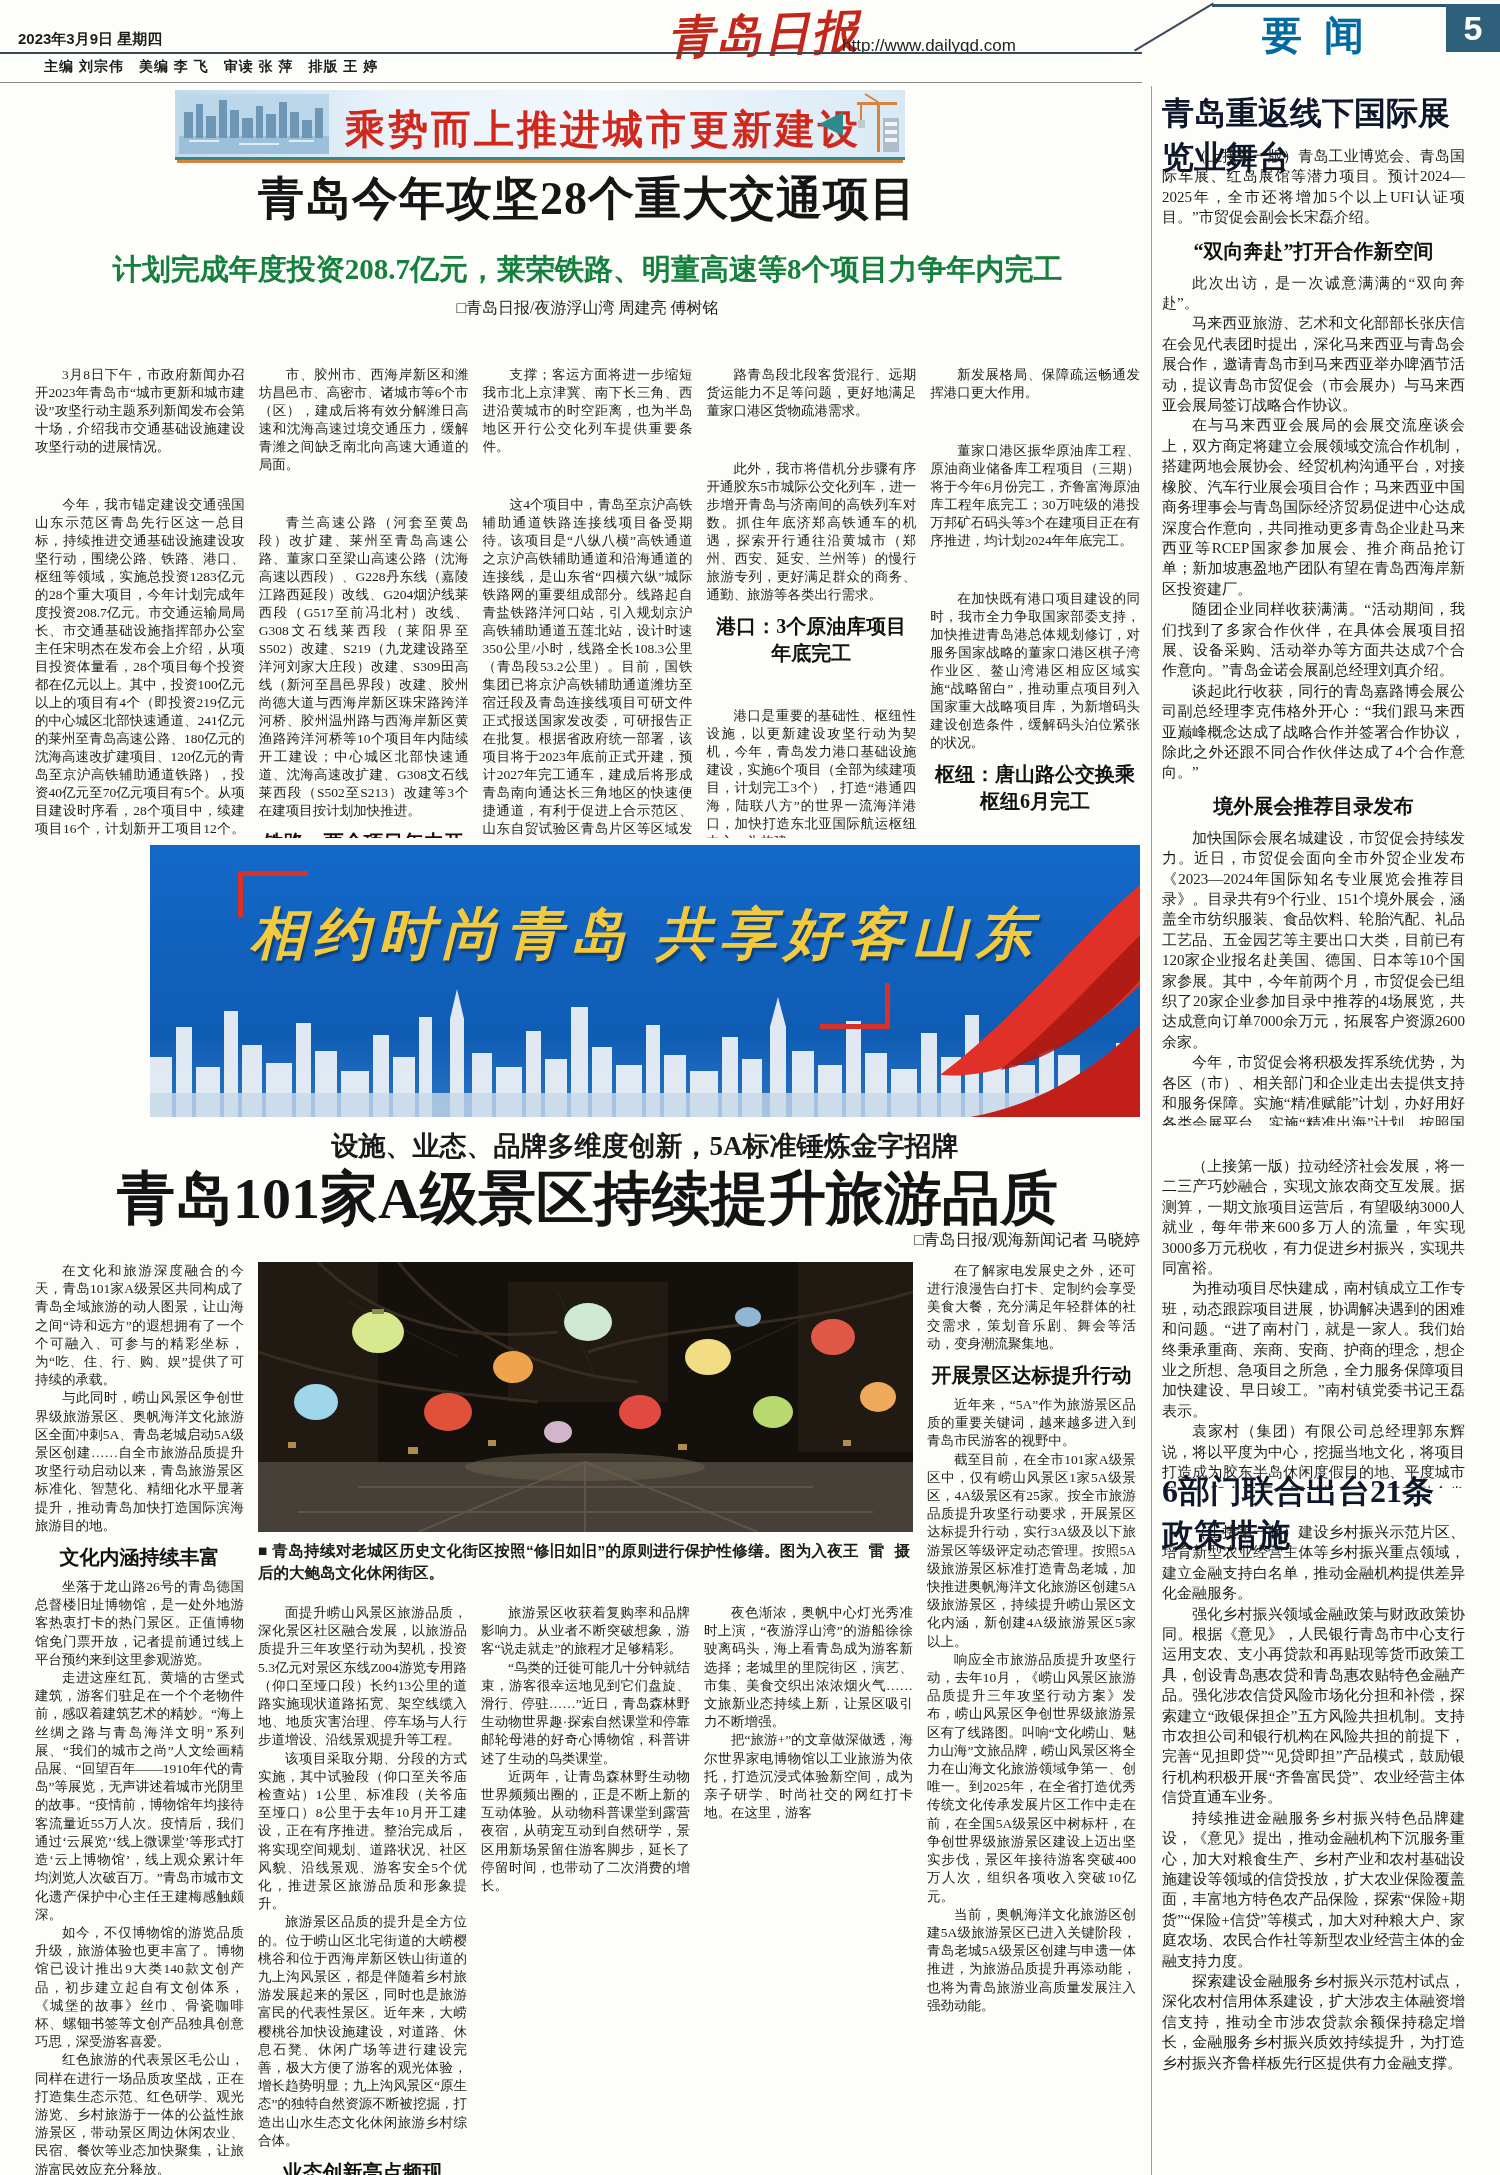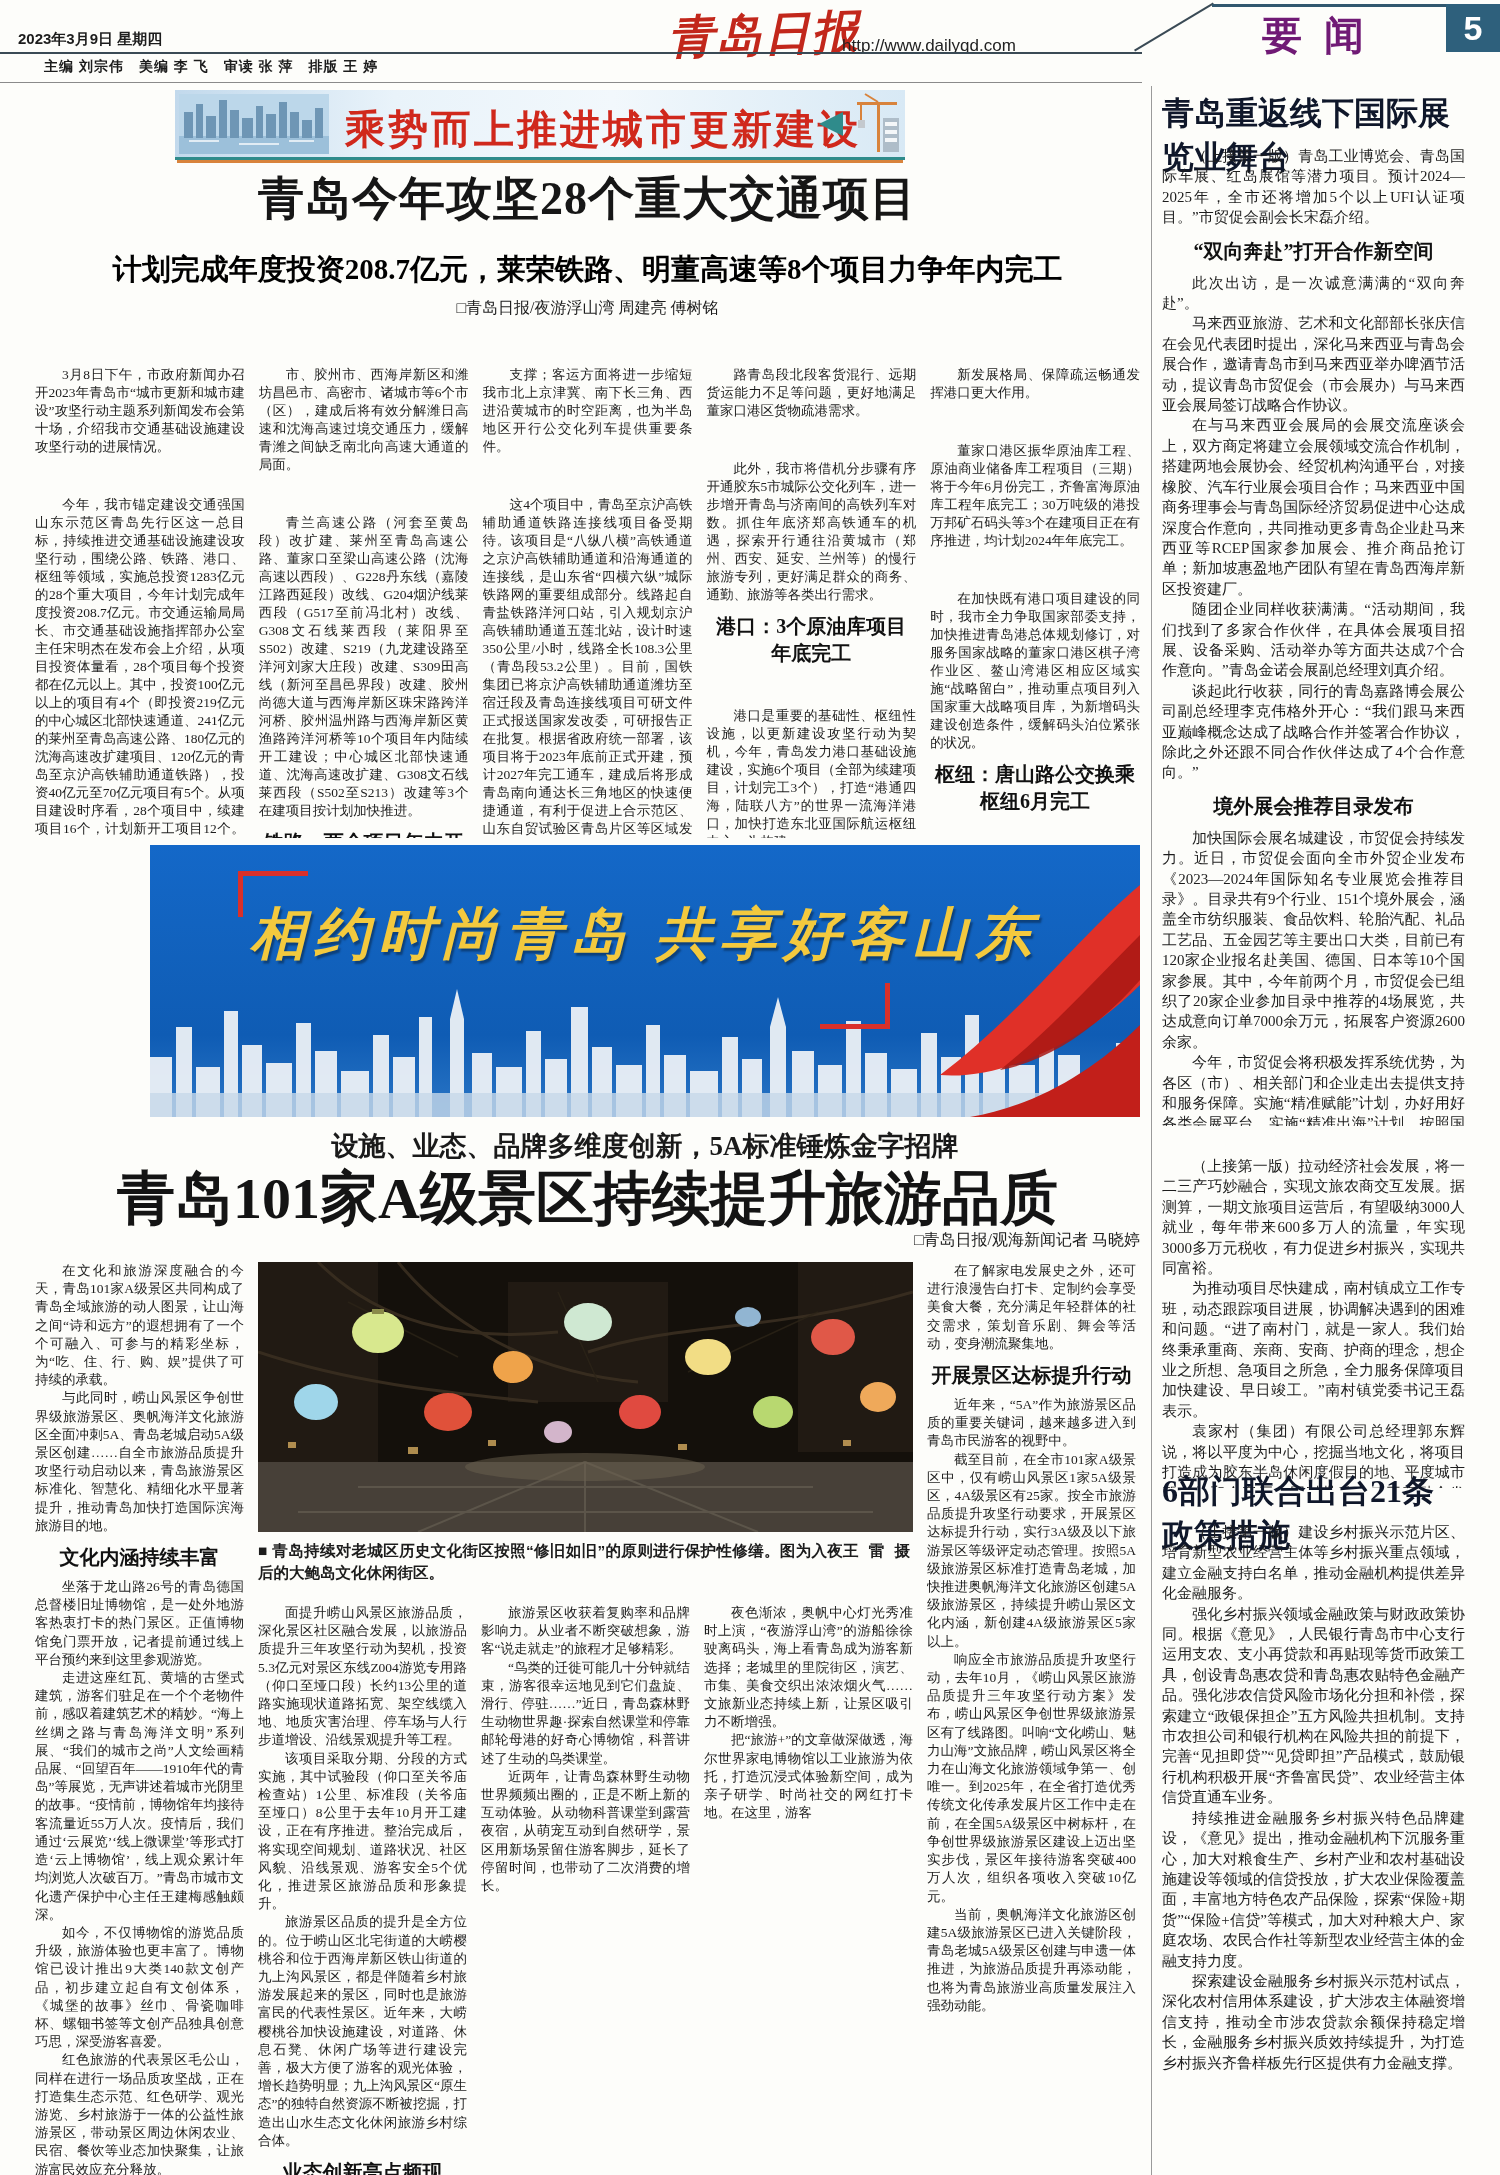--- a/index.html
+++ b/index.html
@@ -17,39 +17,39 @@
   .masthead { position:absolute; left:668px; top:4px; font-size:46px; font-weight:900;
     color:#c2271b; font-style:italic; transform:rotate(-2deg); letter-spacing:2px;
     font-family:"Liberation Serif",serif; }
   .hdr-url { position:absolute; left:842px; top:36px; font-size:17px; color:#222;
     font-family:"Liberation Sans","DejaVu Sans",sans-serif; }
   .rule-main { position:absolute; left:0; top:52px; width:1142px; height:2px; background:#3a4a55; }
   .rule-diag { position:absolute; left:1128px; top:26px; width:92px; height:2px; background:#3a4a55;
     transform:rotate(-31deg); }
   .rule-top { position:absolute; left:1212px; top:4px; width:288px; height:3px; background:#31576e; }
   .hdr-section { position:absolute; left:1262px; top:8px; width:150px; font-size:40px;
-    font-weight:900; letter-spacing:22px; color:#701a75; }
+    font-weight:900; letter-spacing:22px; color:#0369a1; }
   .page-badge { position:absolute; left:1446px; top:4px; width:54px; height:48px;
     background:#2e607c; color:#fff; font-size:34px; font-weight:900; text-align:center;
     line-height:48px; font-family:"Liberation Sans",sans-serif; }
   .rule-under { position:absolute; left:0; top:82px; width:1142px; height:1px; background:#8a8a8a; }
   .v-divider { position:absolute; left:1151px; top:86px; width:1px; height:2089px; background:#9a9a9a; }
 
   
   .banner1 { position:absolute; left:175px; top:90px; width:730px; height:70px;
     background:linear-gradient(90deg,#c2d9ec 0%,#e9f3fa 30%,#f2f8fc 60%,#d8e9f5 100%);
     border-bottom:3px solid #2f8b8b; box-shadow:0 5px 0 -2px #d8833c; }
   .banner1-text { position:absolute; left:170px; top:12px; font-size:40px; font-weight:900;
     color:#d0281c; letter-spacing:3px; }
   .banner1-city { position:absolute; left:4px; top:4px; }
   .banner1-crane { position:absolute; right:2px; top:2px; }
   .a1-title { position:absolute; left:35px; top:168px; width:1105px; text-align:center;
     font-size:46px; font-weight:900; letter-spacing:1px; color:#161616; }
   .a1-sub { position:absolute; left:35px; top:250px; width:1105px; text-align:center;
-    font-size:29px; font-weight:700; color:#000000; }
+    font-size:29px; font-weight:700; color:#15803d; }
   .a1-byline { position:absolute; left:35px; top:298px; width:1105px; text-align:center;
     font-size:16px; }
   .a1-cols { position:absolute; left:35px; top:326px; width:1105px; height:512px;
     display:flex; gap:14px; overflow:hidden; }
   .col { flex:1 1 0; overflow:hidden; }
   .a1-cols .col-p { font-size:13.5px; line-height:18px;margin-top:40px; }
   .a1-cols .col-subhead { font-size:20px; margin:9px 0 7px; }
   .col-p { text-align:justify; text-indent:2em; color:#1d1d1d; }
   .col-subhead { text-align:center; font-weight:900; color:#111; }
 

